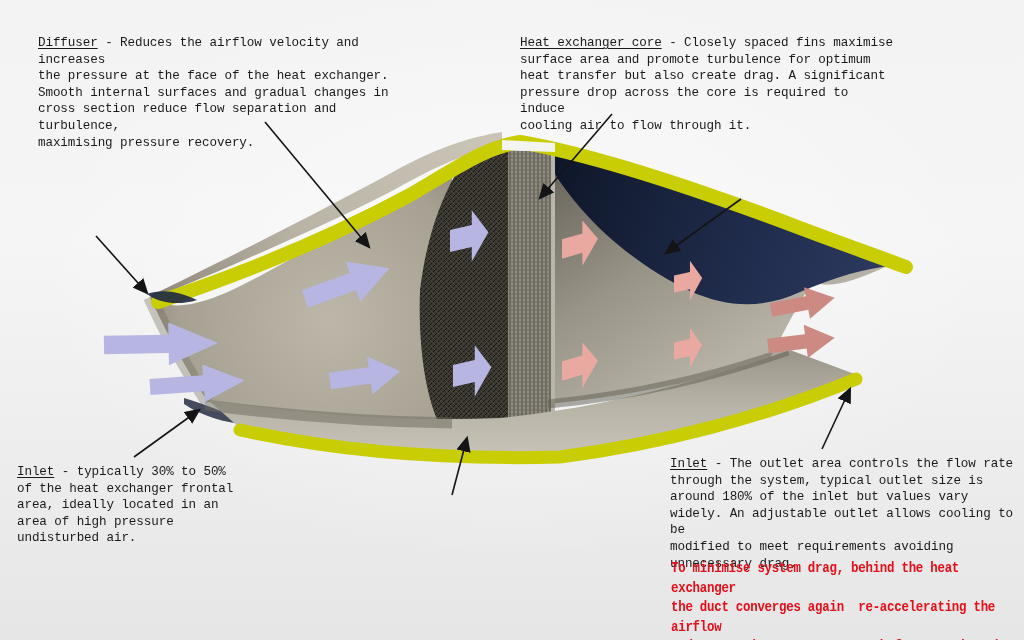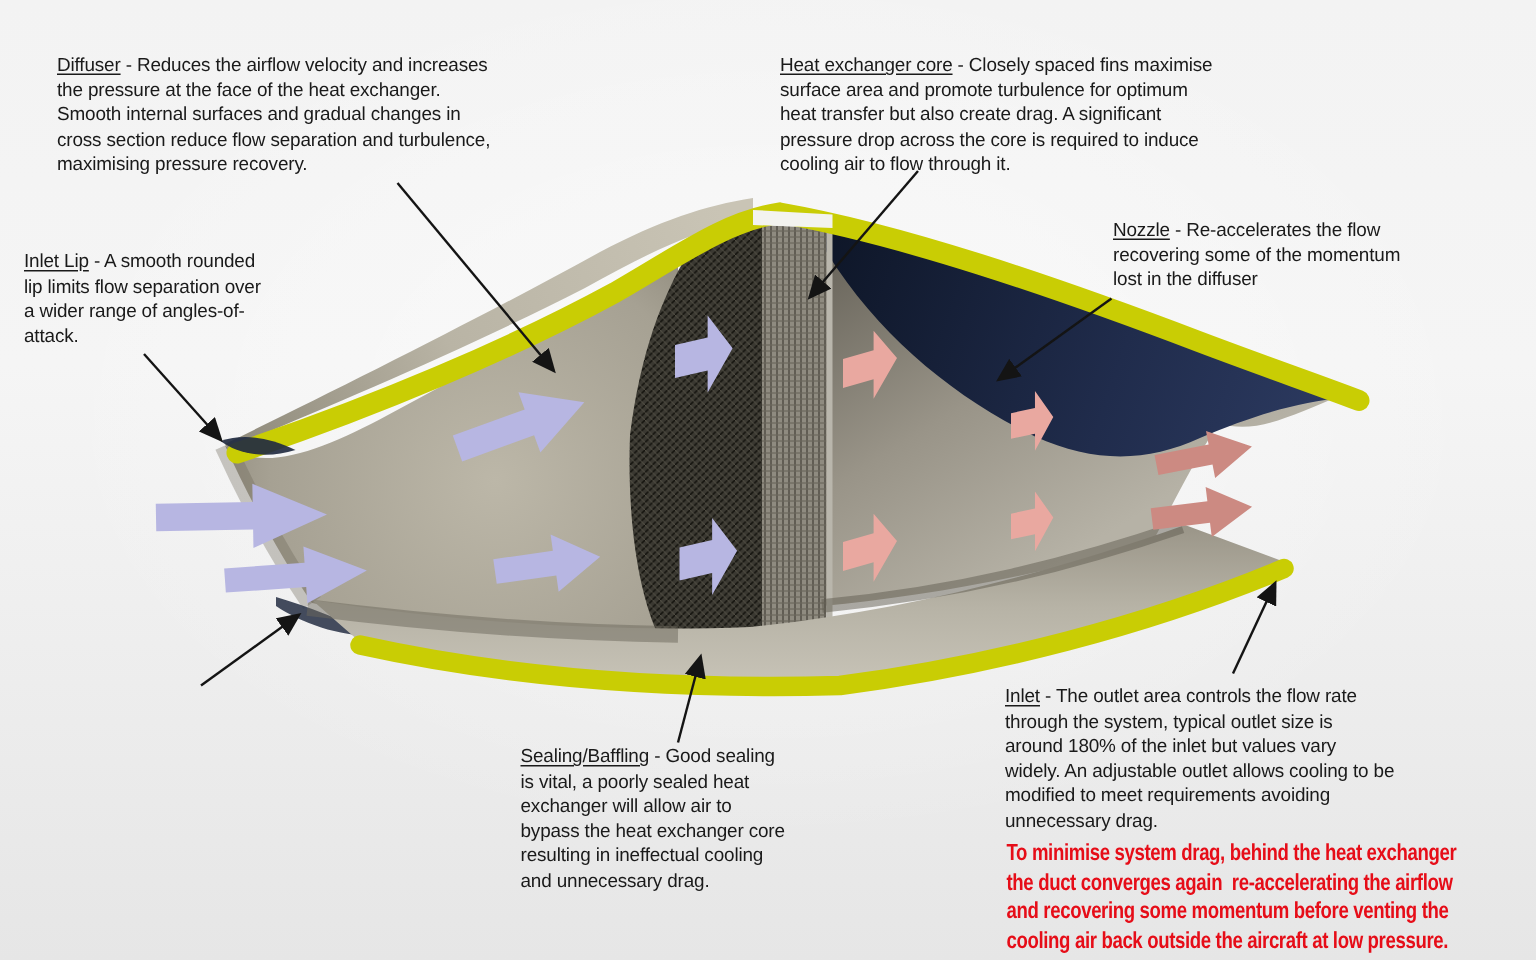--- a/index.html
+++ b/index.html
@@ -1,21 +1,21 @@
 <!DOCTYPE html>
 <html style="--background-top: #f3f3f3; --background-bottom: #e6e6e6; --skin-yellow: #c9cd04; --wall-gray: #b3aea0; --interior-tan: #aaa59a; --shadow-navy: #1c2742; --core-dark: #3a3831; --core-face: #8f8b80; --inlet-arrow: #b7b6e2; --outlet-arrow: #e9a8a0; --outlet-arrow-dark: #cc8a82; --leader: #141414; --text: #1a1a1a; --note-red: #e60d18;"><head>
 <meta charset="utf-8">
 <style>
   html,body{margin:0;padding:0;background:#e9e9e9;}
   #stage{
     position:relative;width:1024px;height:640px;overflow:hidden;
     background:
       radial-gradient(ellipse 700px 420px at 50% 42%, rgba(255,255,255,.55), rgba(255,255,255,0) 70%),
       linear-gradient(180deg, var(--background-top) 0%, #f5f5f5 38%, var(--background-bottom) 100%);
-    font-family:Liberation Sans, sans-serif;
+    font-family:Liberation Mono, monospace;
   }
   #figure-svg{position:absolute;left:0;top:0;}
   .ann{
     position:absolute;
     font-size:12.6px;line-height:16.6px;
     color:var(--text);
     white-space:pre-wrap;
     letter-spacing:-0.1px;
   }
   .ann .term{text-decoration:underline;text-underline-offset:2px;}
@@ -186,36 +186,28 @@
 Smooth internal surfaces and gradual changes in
 cross section reduce flow separation and turbulence,
 maximising pressure recovery.</span></div>
 
   <div class="ann" style="left:520px;top:35px;width:380px"><span class="term">Heat exchanger core</span><span> - Closely spaced fins maximise
 surface area and promote turbulence for optimum
 heat transfer but also create drag. A significant
 pressure drop across the core is required to induce
 cooling air to flow through it.</span></div>
 
-  <div class="ann" style="left:742px;top:145px;width:266px"><span class="term">Nozzle</span><span> - Re-accelerates the flow
-recovering some of the momentum
-lost in the diffuser</span></div>
-
-  <div class="ann" style="left:16px;top:166px;width:226px"><span class="term">Inlet Lip</span><span> - A smooth rounded
-lip limits flow separation over
-a wider range of angles-of-
-attack.</span></div>
-
-
-  <div class="ann" style="left:347px;top:496px;width:240px"><span class="term">Sealing/Baffling</span><span> - Good sealing
-is vital, a poorly sealed heat
-exchanger will allow air to
-bypass the heat exchanger core
-resulting in ineffectual cooling
-and unnecessary drag.</span></div>
+
+
+  <div class="ann" style="left:17px;top:464px;width:230px"><span class="term">Inlet</span><span> - typically 30% to 50%
+of the heat exchanger frontal
+area, ideally located in an
+area of high pressure
+undisturbed air.</span></div>
+
 
   <div class="ann" style="left:670px;top:456px;width:352px"><span class="term">Inlet</span><span> - The outlet area controls the flow rate
 through the system, typical outlet size is
 around 180% of the inlet but values vary
 widely. An adjustable outlet allows cooling to be
 modified to meet requirements avoiding
 unnecessary drag.</span></div>
 
   <div class="note" style="left:671px;top:559px;width:352px"><span class="note-inner">To minimise system drag, behind the heat exchanger
 the duct converges again  re-accelerating the airflow

